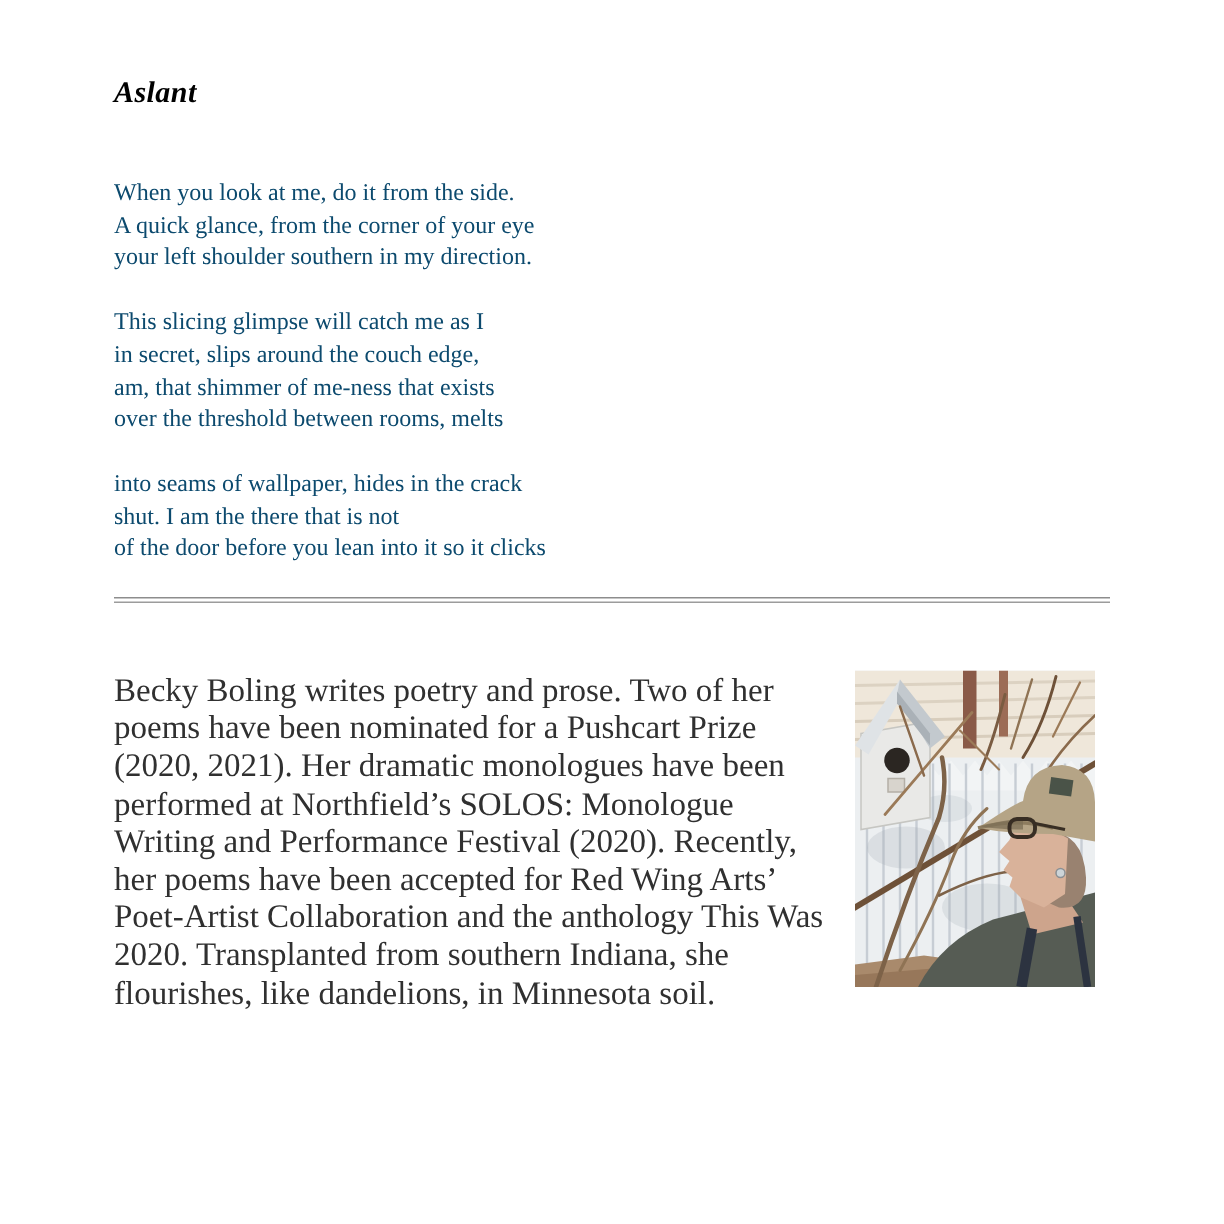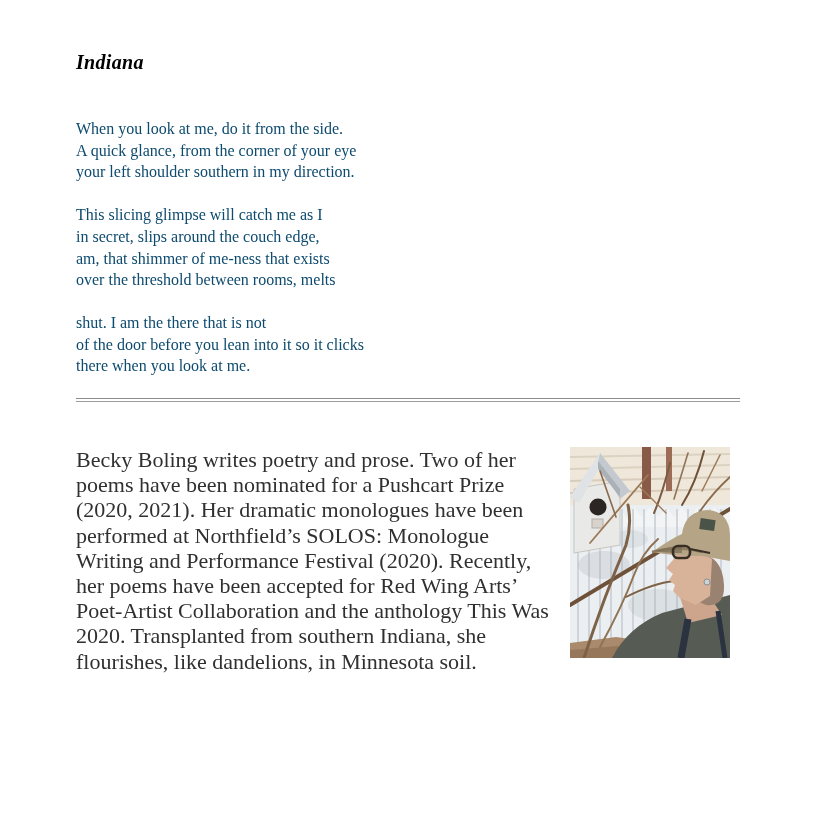--- a/index.html
+++ b/index.html
@@ -69,38 +69,38 @@
     font-size: 22px;
     line-height: 25.2px;
     color: #303030;
   }
 </style>
 </head>
 <body>
 
 <main class="page">
 
-  <h1 class="poem-title">Indiana</h1>
+  <h1 class="poem-title">Aslant</h1>
 
   <div class="poem">
     <p class="stanza">
       <span class="poem-line">When you look at me, do it from the side.</span>
       <span class="poem-line">A quick glance, from the corner of your eye</span>
       <span class="poem-line">your left shoulder southern in my direction.</span>
     </p>
     <p class="stanza">
       <span class="poem-line">This slicing glimpse will catch me as I</span>
       <span class="poem-line">in secret, slips around the couch edge,</span>
       <span class="poem-line">am, that shimmer of me-ness that exists</span>
       <span class="poem-line">over the threshold between rooms, melts</span>
     </p>
     <p class="stanza">
+      <span class="poem-line">into seams of wallpaper, hides in the crack</span>
       <span class="poem-line">shut. I am the there that is not</span>
       <span class="poem-line">of the door before you lean into it so it clicks</span>
-      <span class="poem-line">there when you look at me.</span>
     </p>
   </div>
 
   <hr class="divider">
 
   <section class="bio-section">
 
     <figure class="author-photo" title="Author in profile wearing a tan cap and glasses, looking up toward a white birdhouse, with bare branches and a white picket fence behind">
       <svg width="160" height="211" viewBox="0 0 160 211" xmlns="http://www.w3.org/2000/svg">
 

